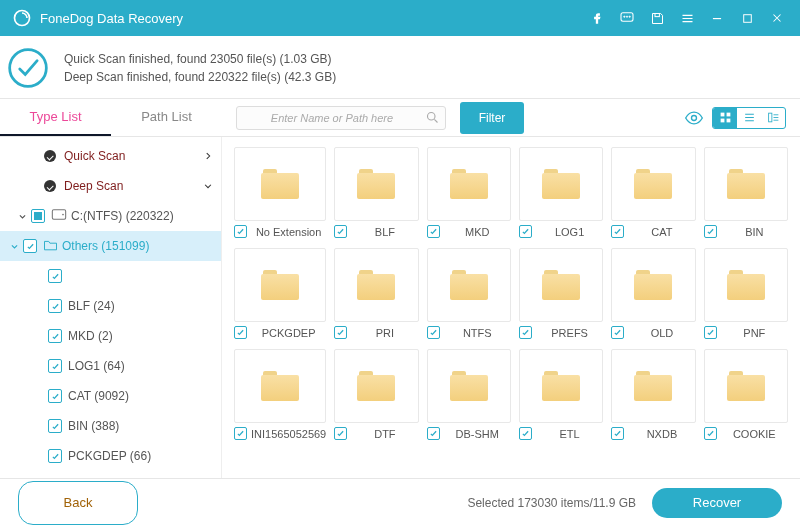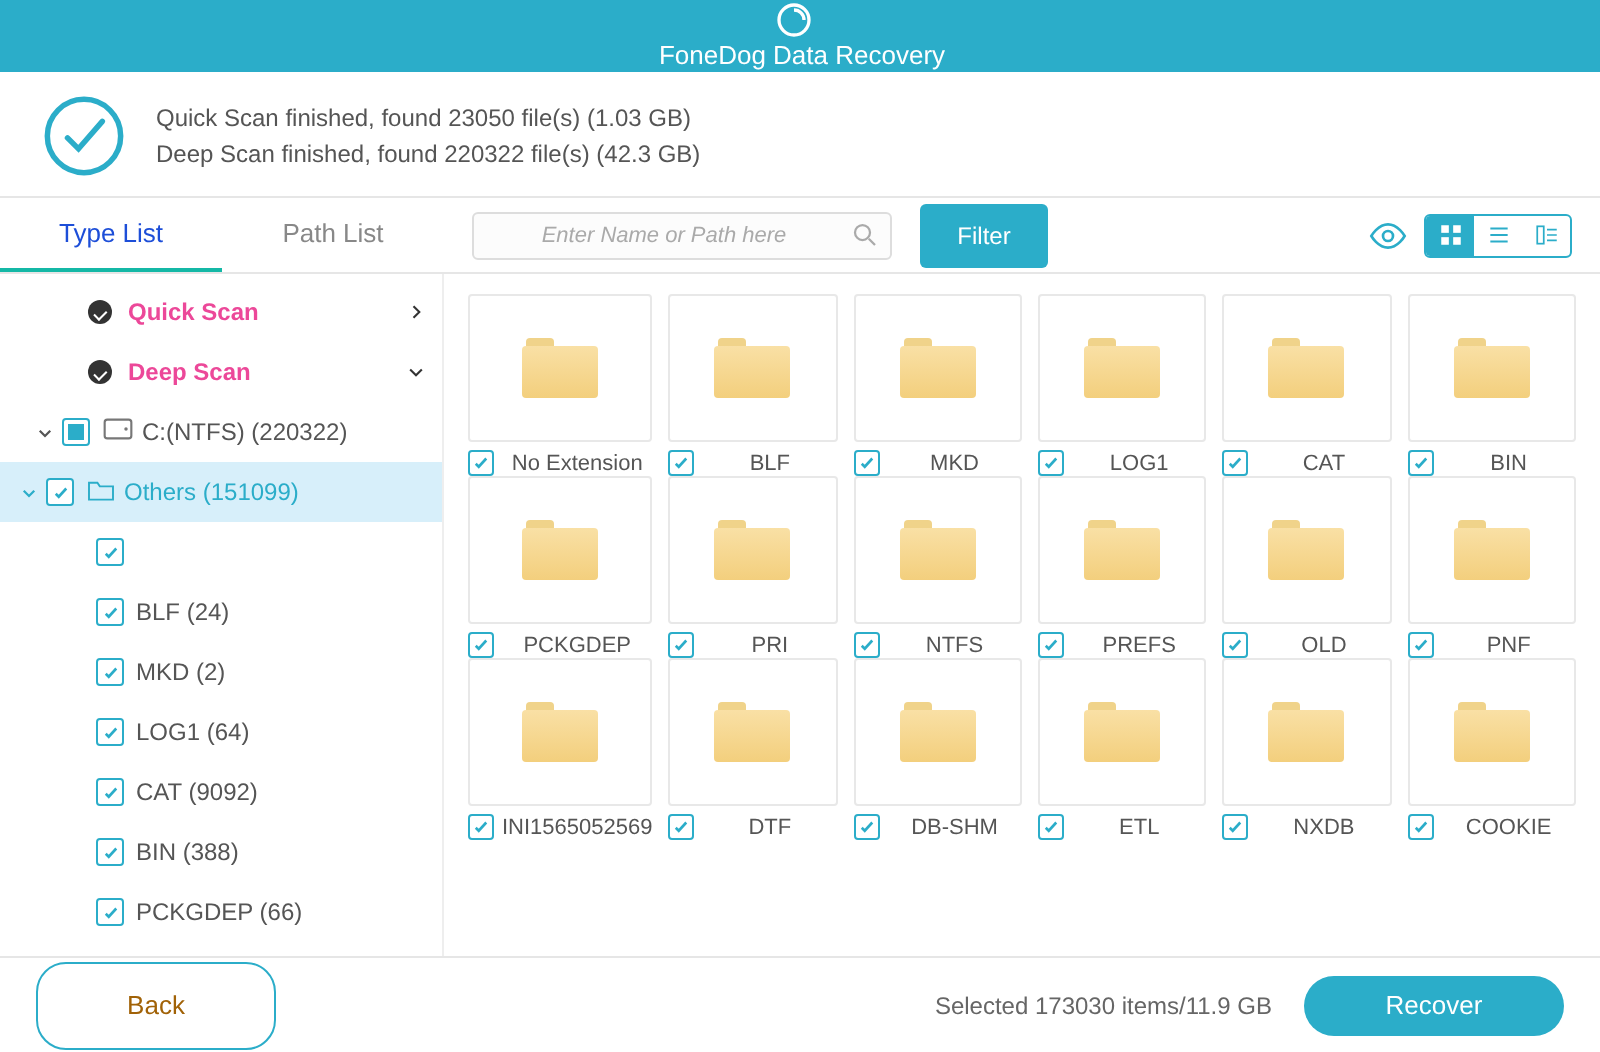--- a/index.html
+++ b/index.html
@@ -1,68 +1,68 @@
 <!DOCTYPE html>
 <html><head>
 <meta charset="utf-8">
 <style>
 * { margin:0; padding:0; box-sizing:border-box; font-family:-apple-system,"Segoe UI",Arial,sans-serif; }
 body { background:#f0f0f0; width:800px; height:526px; overflow:hidden; font-size:12px; color:#444; }
 .win { width:800px; height:526px; background:#fff; display:flex; flex-direction:column; }
 
 
-.titlebar { height:36px; background:#2badc9; color:#fff; display:flex; align-items:center; padding:0 10px 0 12px;flex-direction:column; }
+.titlebar { height:36px; background:#2badc9; color:#fff; display:flex; align-items:center; padding:0 10px 0 12px; }
 .titlebar .logo { width:20px; height:20px; margin-right:8px; }
 .titlebar .title { flex:1; font-size:13px; font-weight:400; }
 .titlebar .wbtns { display:flex; gap:4px; align-items:center; }
 .titlebar .wbtns span { width:26px; height:26px; display:flex; align-items:center; justify-content:center; cursor:pointer; }
 .titlebar svg { stroke:#fff; fill:none; }
 
 
-.status { display:flex; align-items:center; padding:10px 20px 8px 20px; border-bottom:1px solid #e6e6e6; }
+.status { display:flex; align-items:center; padding:10px 20px 8px 6px; border-bottom:1px solid #e6e6e6; }
 .status .ring { width:44px; height:44px; margin-right:14px; }
 .status .lines div { font-size:12px; color:#555; line-height:18px; }
 
 
 .toolbar { display:flex; align-items:center; border-bottom:1px solid #e6e6e6; height:38px; }
 .tabs { display:flex; width:222px; }
 .tab { flex:1; text-align:center; font-size:13px; color:#888; padding:10px 0; cursor:pointer; }
-.tab.active { color:#1d4ed8; border-bottom:2px solid #14b8a6; }
+.tab.active { color:#ec4899; border-bottom:2px solid #0f172a; }
 .searchwrap { position:relative; margin-left:14px; }
 .searchwrap input { width:210px; height:24px; border:1px solid #ddd; border-radius:3px; padding:0 26px 0 8px; font-size:11px; color:#666; background:#fcfcfc;text-align:center; }
 .searchwrap input::placeholder { color:#aaa; font-style:italic; }
 .searchwrap .sicon { position:absolute; right:6px; top:4px; }
 .filterbtn { margin-left:14px; background:#2badc9; color:#fff; border:none; border-radius:3px; height:32px; width:64px; font-size:12px; cursor:pointer; }
 .spacer { flex:1; }
 .viewbtns { display:flex; align-items:center; gap:6px; margin-right:14px; }
 .viewseg { display:flex; border:1px solid #2badc9; border-radius:3px; overflow:hidden; height:22px; }
 .viewseg span { width:24px; display:flex; align-items:center; justify-content:center; cursor:pointer; }
 .viewseg span.active { background:#2badc9; }
 .eyebtn { width:24px; height:24px; display:flex; align-items:center; justify-content:center; cursor:pointer; }
 
 
 .body { flex:1; display:flex; overflow:hidden; color:#555; }
 .sidebar { width:222px; border-right:1px solid #eee; overflow-y:auto; padding-top:4px; }
 .row { display:flex; align-items:center; height:30px; padding:0 8px 0 10px; cursor:pointer; font-size:12px; }
-.row.lvl0 { font-weight:700; color:#ec4899;padding-left:44px; }
+.row.lvl0 { font-weight:400; color:#7f1d1d;padding-left:44px; }
 .row .sq { width:14px; height:14px; border:1.5px solid #2badc9; border-radius:2px; margin-right:6px; display:flex; align-items:center; justify-content:center; flex-shrink:0; background:#fff; }
 .row .sq.full { background:#fff; }
 .row .sq.full::after { content:""; width:8px; height:8px; background:#2badc9; }
 .row .sq.check { background:#fff; }
 .row .sq.check svg { display:block; }
 .row .dot { width:12px;height:12px;border-radius:50%;background:#333;margin-right:8px;flex-shrink:0;position:relative;}
 .row .dot::after{content:"";position:absolute;left:3px;top:5px;width:5px;height:2.5px;border-left:1.6px solid #fff;border-bottom:1.6px solid #fff;transform:rotate(-45deg);}
 .row .chev { margin-left:auto; }
 .row.selected { background:#d7effa; color:#2badc9; }
 .row .label { flex:1; white-space:nowrap; overflow:hidden; text-overflow:ellipsis; }
 .pad1 { padding-left:18px; } .pad2 { } .pad3 { padding-left:48px; }
 
 
 .gridwrap { flex:1; overflow-y:auto; padding:10px 12px; }
-.grid { display:grid; grid-template-columns:repeat(6,1fr); gap:0 8px; }
+.grid { display:grid; grid-template-columns:repeat(6,1fr); gap:10px 8px; }
 .cell { position:relative; }
 .thumb { border:1px solid #e8e8e8; border-radius:2px; height:74px; display:flex; align-items:center; justify-content:center; background:#fff; }
 .folder { width:38px; height:30px; position:relative; }
 .folder::before { content:""; position:absolute; top:0; left:2px; width:14px; height:5px; background:#f0d38a; border-radius:2px 2px 0 0; }
 .folder::after { content:""; position:absolute; top:4px; left:0; right:0; bottom:0; background:linear-gradient(#f9e0a5,#f3cf7d); border-radius:2px; }
 .cell .caprow { display:flex; align-items:center; margin-top:4px; gap:4px; }
 .cell .name { font-size:11px; color:#555; white-space:nowrap; overflow:hidden; text-overflow:ellipsis; flex:1; text-align:center; }
 .cbox { width:13px; height:13px; border:1.5px solid #2badc9; border-radius:2px; display:flex; align-items:center; justify-content:center; flex-shrink:0; }
 .cbox svg { display:block; }
 

